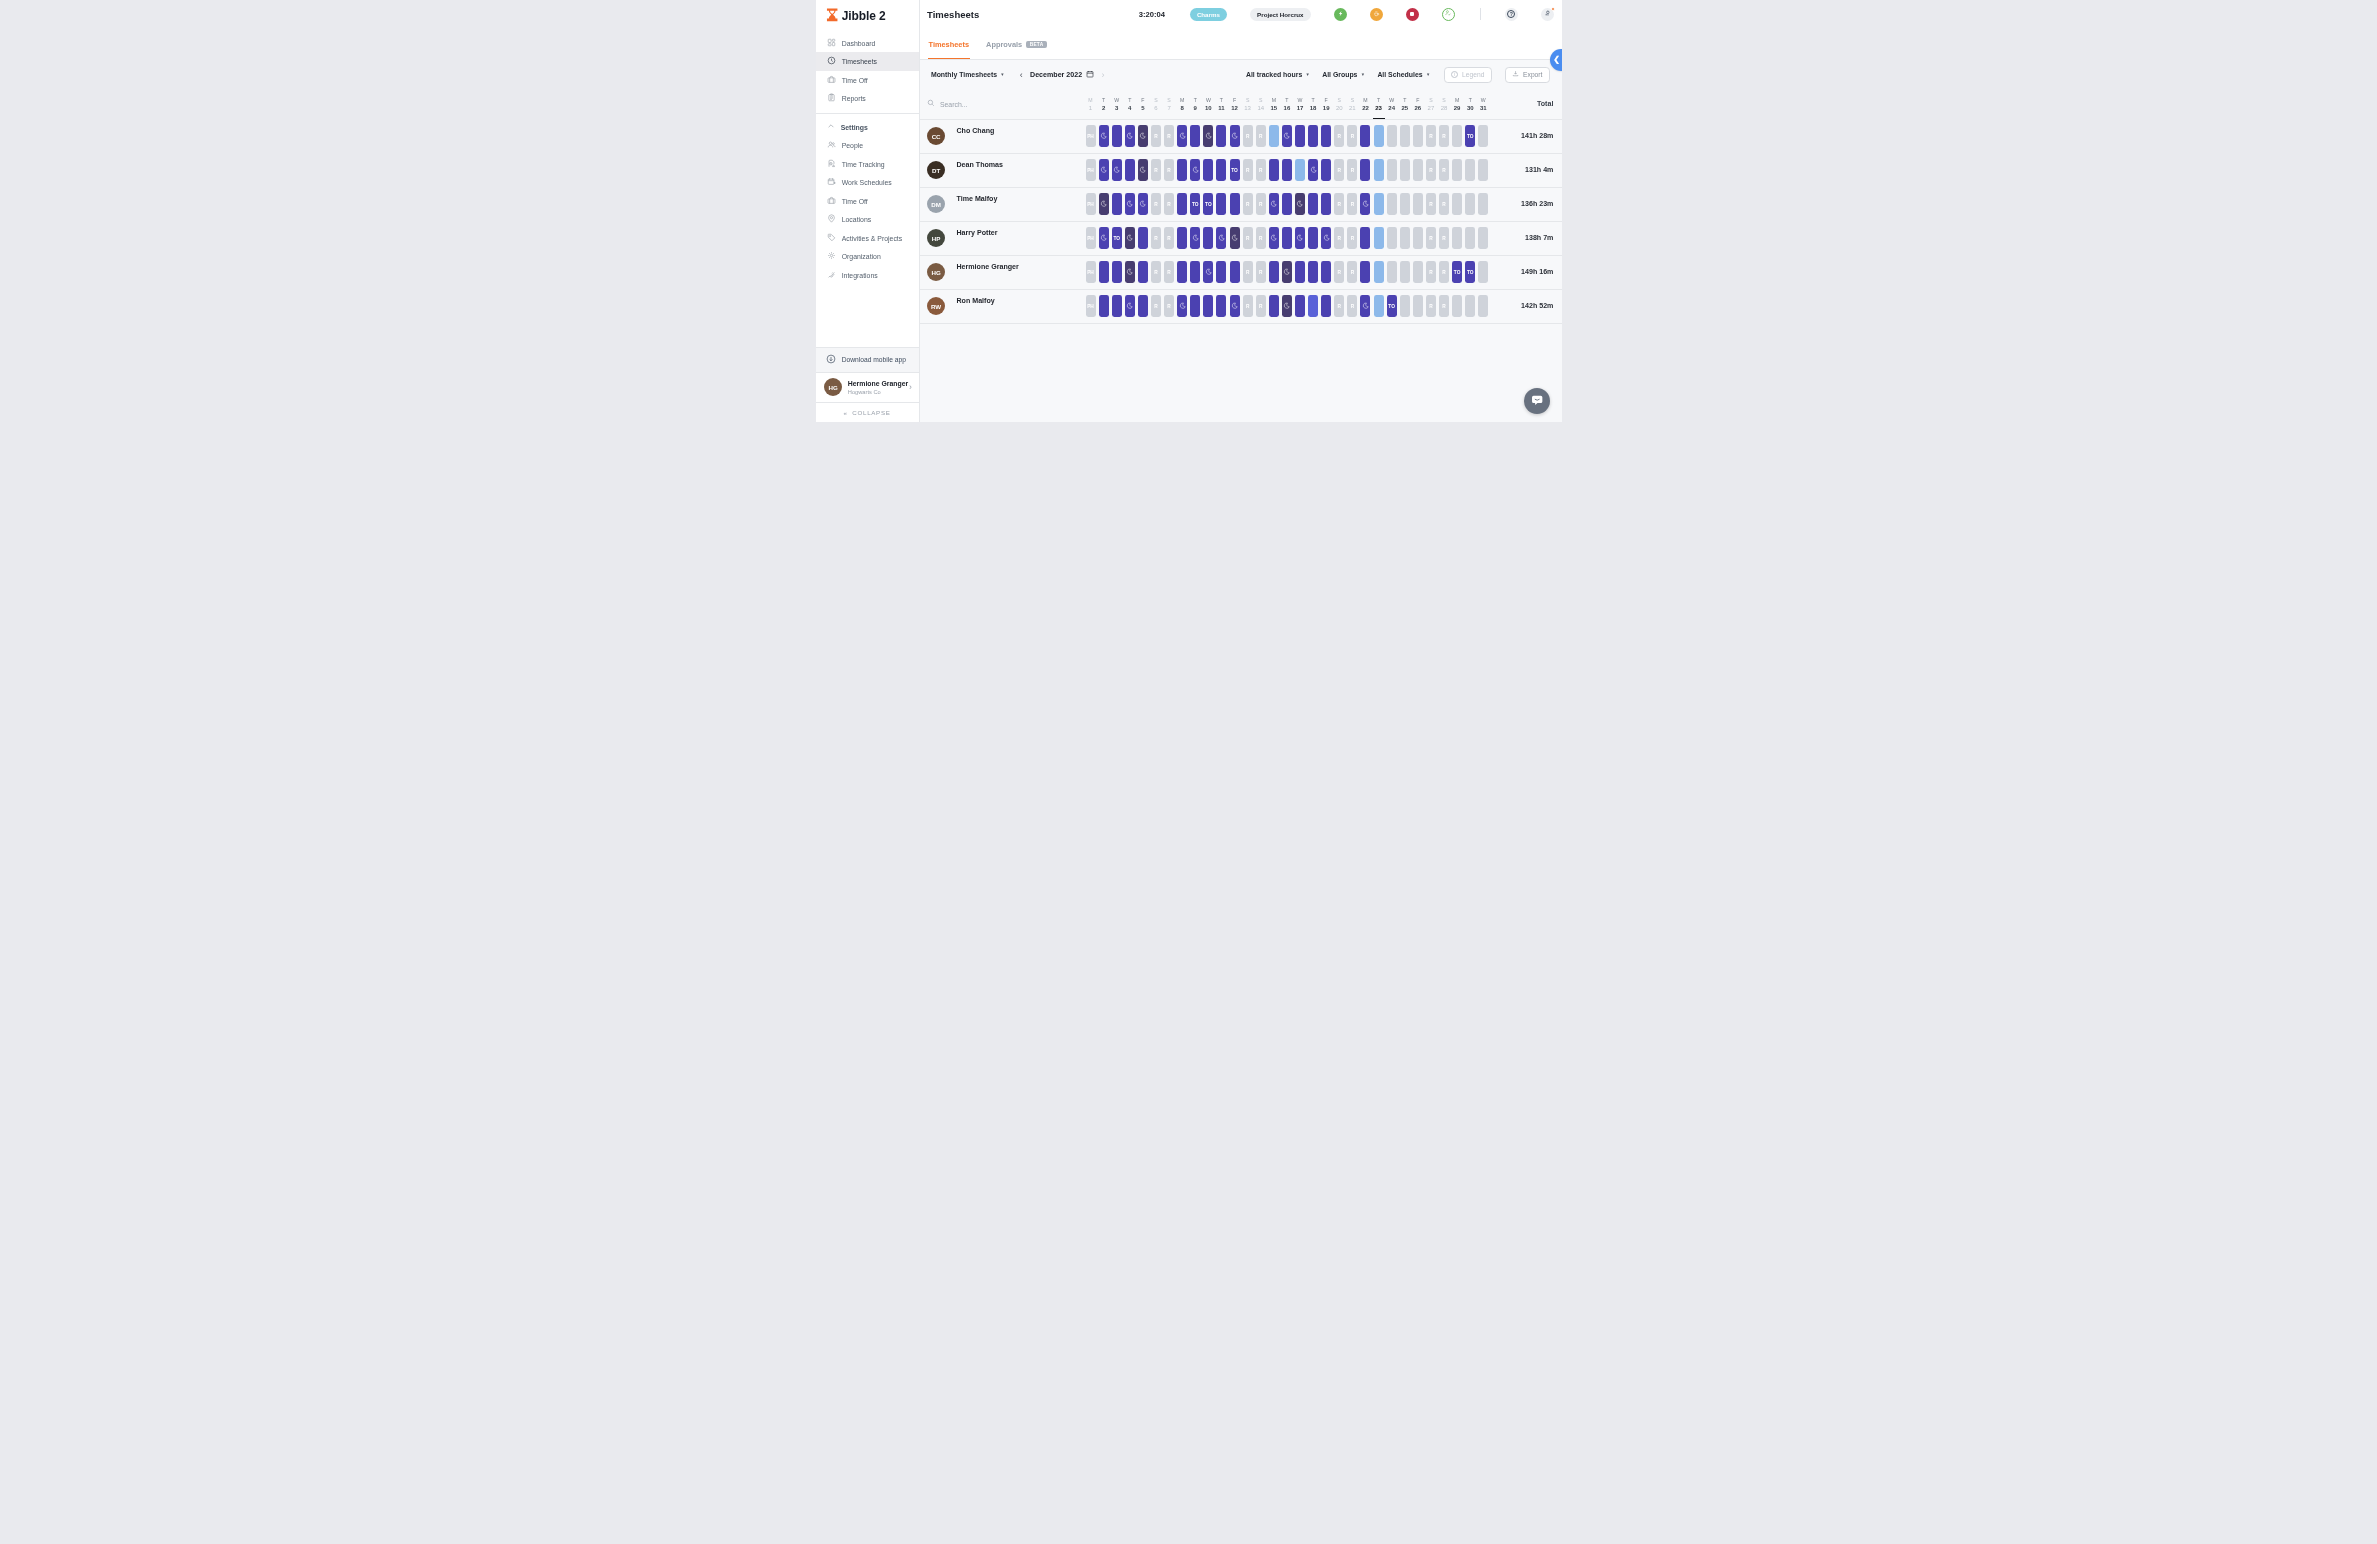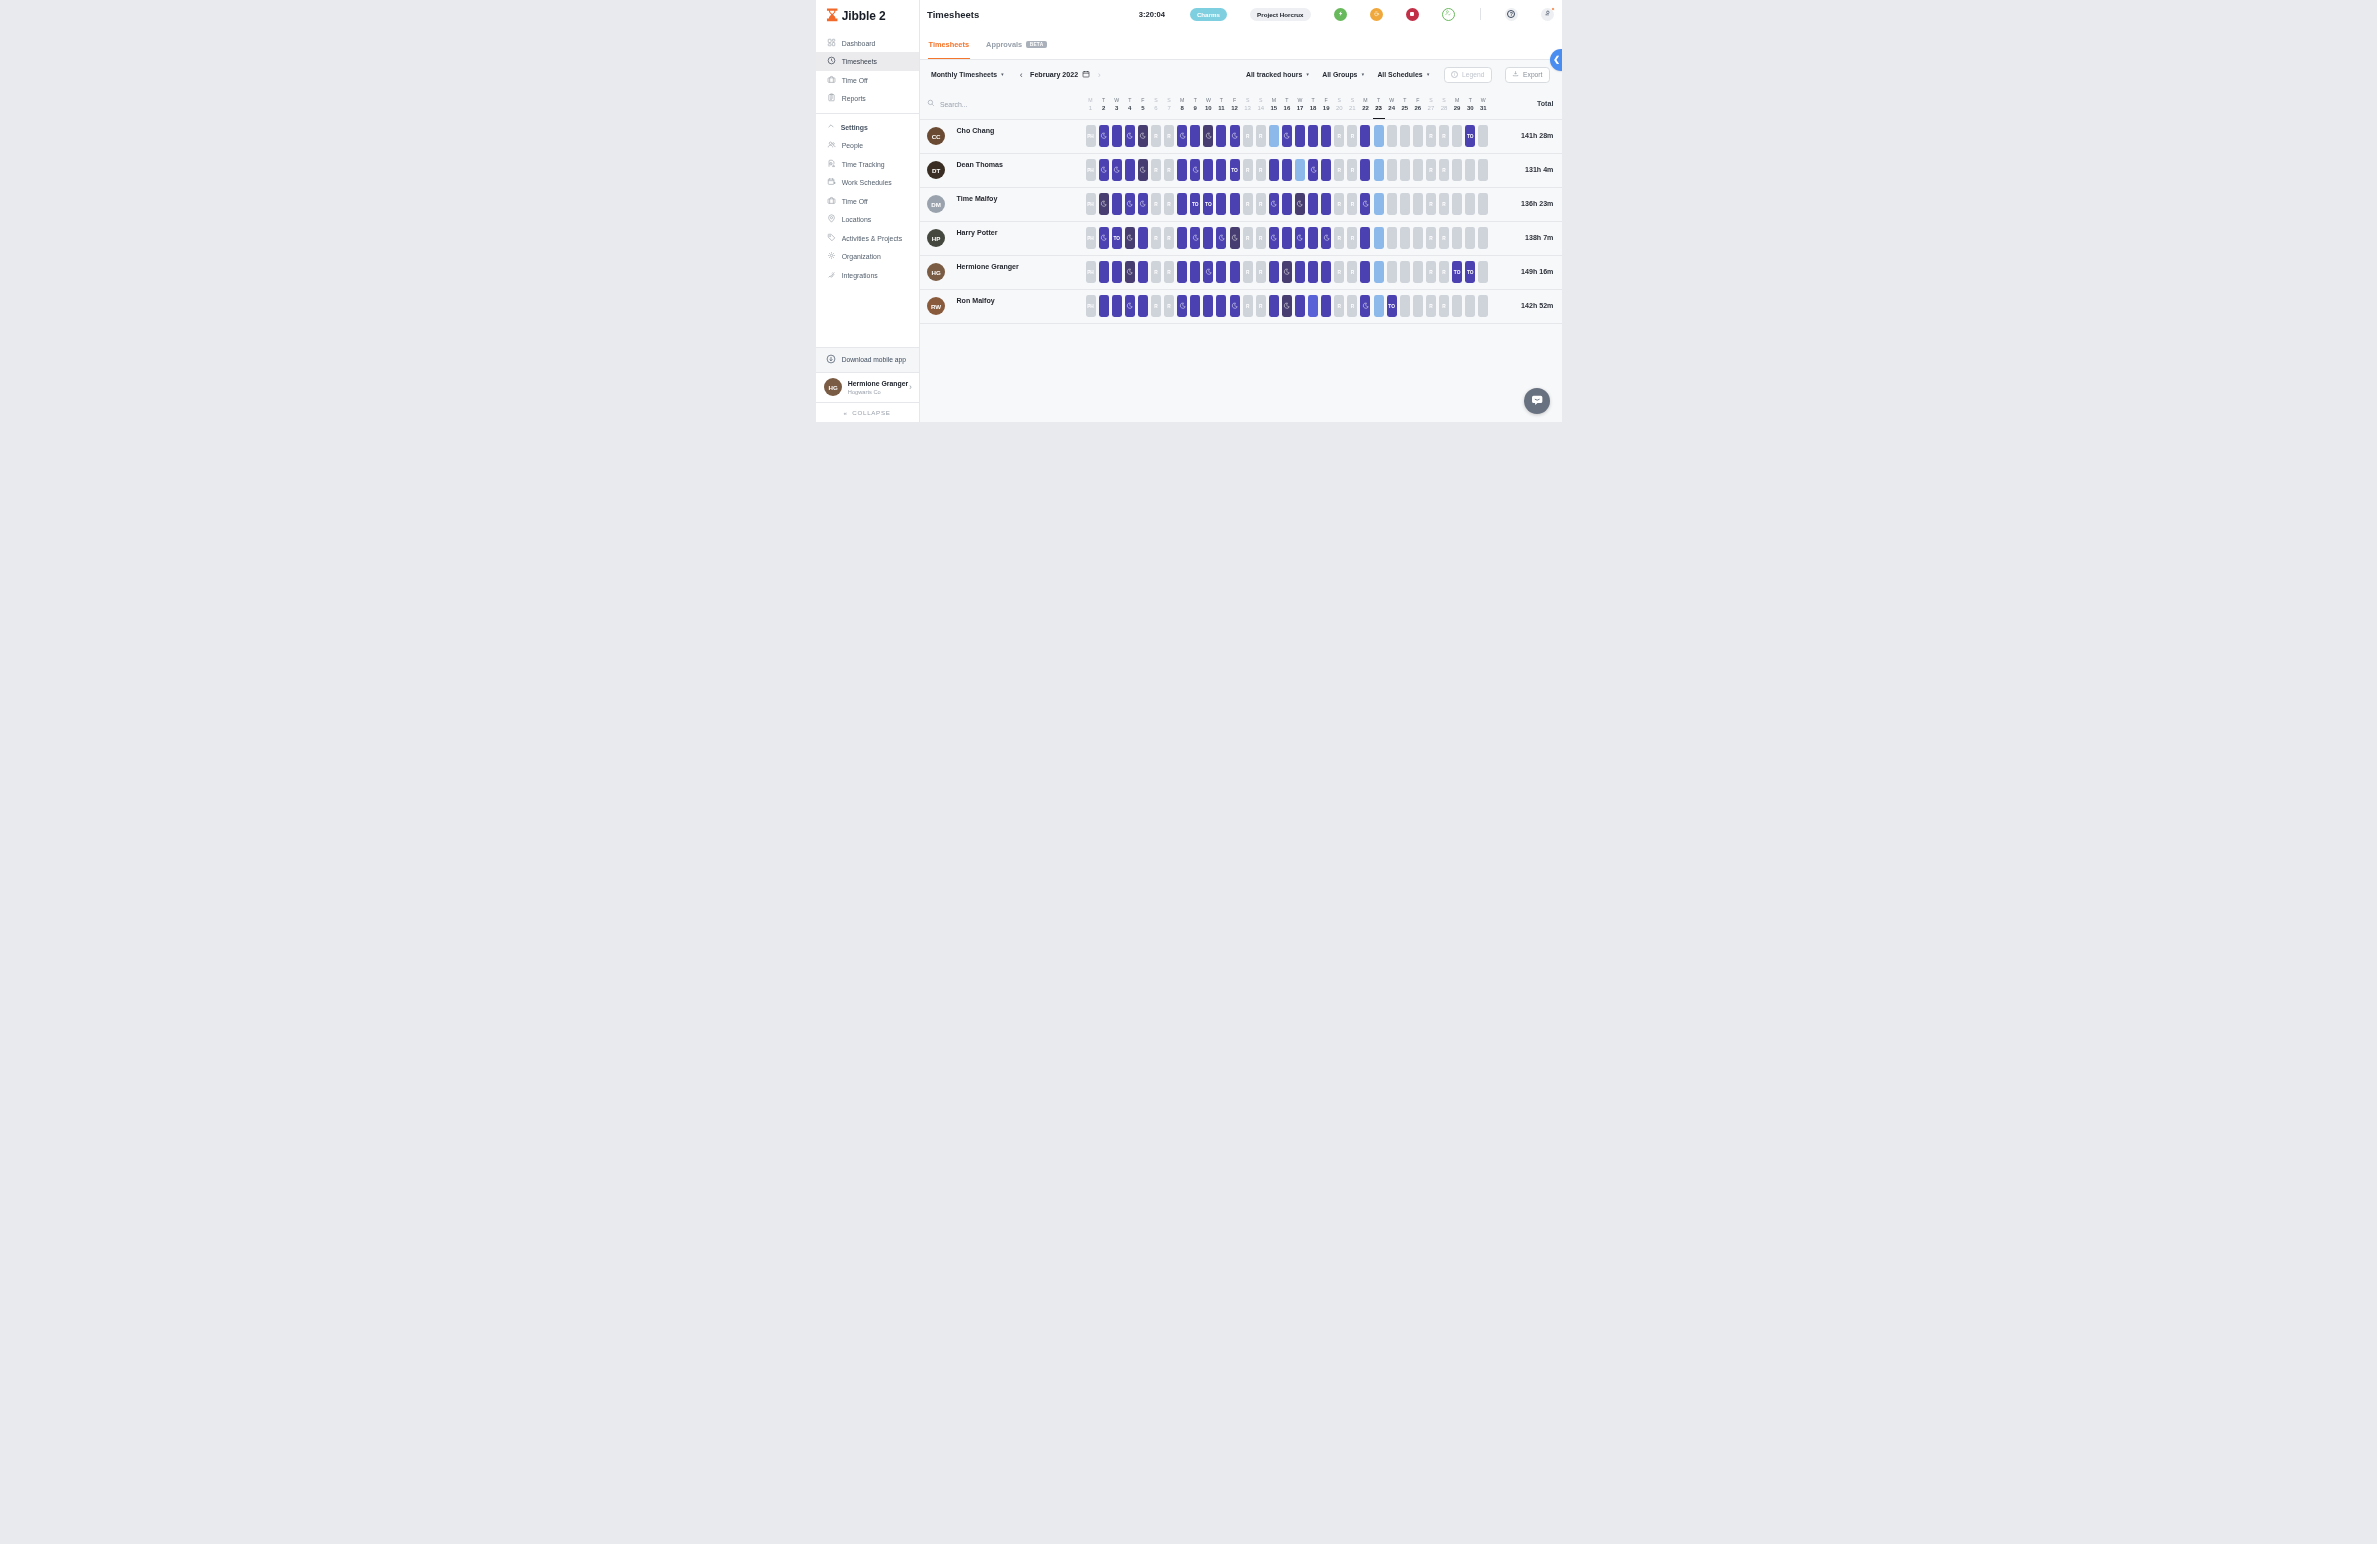--- a/index.html
+++ b/index.html
@@ -308,21 +308,21 @@
         <span>❮</span>
       </div>
 
     <div class="filterbar">
       <div class="f-item">
         <span>Monthly Timesheets</span>
         <span class="caret">▼</span>
       </div>
       <div class="month-group">
         <span class="nav-arrow">‹</span>
-        <span class="month-label">February 2022</span>
+        <span class="month-label">December 2022</span>
         <span><svg width="8" height="8" viewBox="0 0 20 20" fill="none" stroke="#20242c" stroke-width="1.5">
               <rect x="2.5" y="4" width="15" height="13.5" rx="1.5"></rect>
               <path d="M6 2.5 v3 M14 2.5 v3 M2.5 8 h15"></path>
             </svg></span>
         <span class="nav-arrow disabled">›</span>
       </div>
       <div class="filters-right">
         <div class="f-item">
           <span>All tracked hours</span>
           <span class="caret">▼</span>

